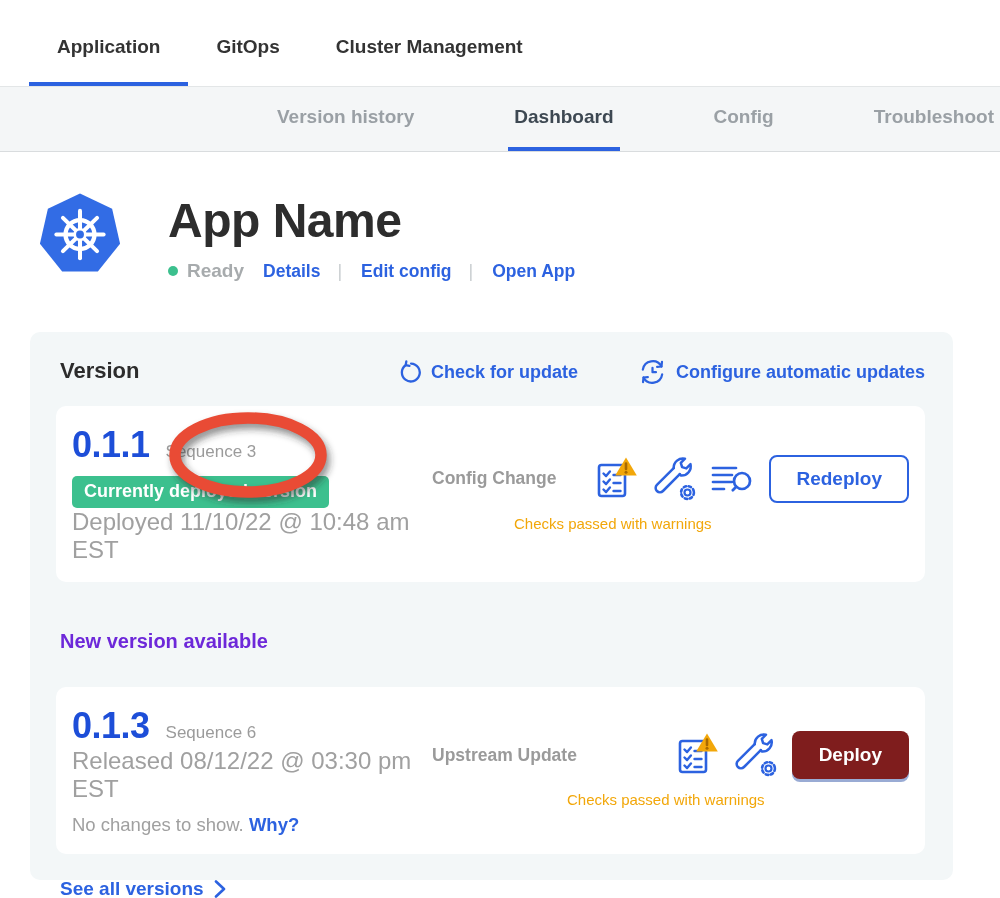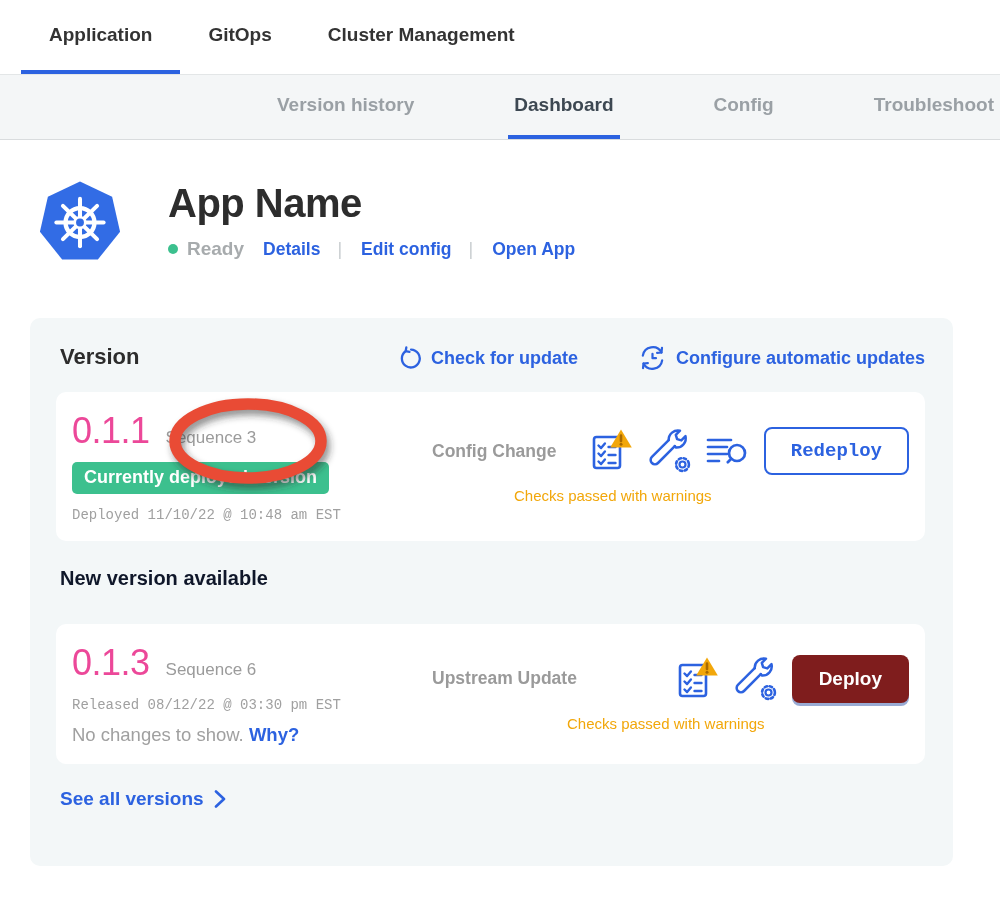--- a/index.html
+++ b/index.html
@@ -1,86 +1,86 @@
 <!DOCTYPE html>
 <html><head>
 <meta charset="utf-8">
 <style>
   * { margin:0; padding:0; box-sizing:border-box; }
   html,body { width:1000px; height:898px; overflow:hidden; background:#fff;
     font-family:"Liberation Sans", sans-serif; color:#2d2d2d; }
 
   
-  .topnav { display:flex; align-items:stretch; height:74px; padding-left:21px; }
+  .topnav { display:flex; align-items:stretch; height:74px; padding-left:29px;margin-top:12px; }
   .topnav-tab { display:flex; align-items:center; padding:0 28px; font-size:19px;
     font-weight:700; color:#333; border-bottom:4px solid transparent; cursor:pointer;
     white-space:nowrap; }
   .topnav-tab.active { border-bottom-color:#2c62e0; }
 
   
   .subnav { height:66px; background:#f4f6f7; border-top:1px solid #e3e6e7;
     border-bottom:1px solid #d9dcde; display:flex; align-items:stretch;
     padding-left:271px; gap:88px; width:1100px; }
   .subnav-tab { display:flex; align-items:center; padding:0 6px; font-size:19px;
     font-weight:700; color:#9aa0a5; border-bottom:4px solid transparent;
     cursor:pointer; white-space:nowrap; }
   .subnav-tab.active { color:#3d4852; border-bottom-color:#2c62e0; }
 
   
   .app-header { display:flex; margin:37px 0 0 35px; }
   .k8s-logo { width:90px; height:91px; flex:none; }
   .app-header-text { margin-left:43px; padding-top:4px; }
-  .app-title { font-size:40px; font-weight:700; letter-spacing:-0.5px; color:#2d2d2d; }
+  .app-title { font-size:48px; font-weight:700; letter-spacing:-0.5px; color:#2d2d2d; }
   .status-row { display:flex; align-items:center; margin-top:12px; }
   .status-dot { width:10px; height:10px; border-radius:50%; background:#3cc08e; }
   .status-text { margin-left:9px; font-size:19px; font-weight:700; color:#a7abad; }
   .hdr-link { margin-left:19px; font-size:17.5px; font-weight:700; color:#2c62e0;
     text-decoration:none; cursor:pointer; }
   .hdr-sep { margin-left:17px; color:#c9ced0; font-size:18px; font-weight:400; }
 
   
   .panel { margin:50px 0 0 30px; width:923px; height:548px; background:#f3f7f8;
     border-radius:10px; padding:26px 28px 0 26px; }
   .panel-head { display:flex; }
   .panel-title { font-size:22px; font-weight:800; color:#2c2c2c; margin-left:4px; }
   .panel-actions { margin-left:auto; display:flex; align-items:center; gap:60px; }
   .panel-link { display:flex; align-items:center; gap:9px; font-size:18px;
     font-weight:700; color:#2c62e0; cursor:pointer; text-decoration:none; }
 
   .card { margin-top:20px; background:#fff; border-radius:10px; padding:16px 16px 18px 16px;
     display:flex; }
   .card-left { width:345px; flex:none; }
   .ver-row { position:relative; display:flex; align-items:baseline; margin-top:2px; }
-  .ver-num { font-size:36px; font-weight:400; color:#ec4899; letter-spacing:-0.5px; }
+  .ver-num { font-size:36px; font-weight:700; color:#1d4ed8; letter-spacing:-0.5px; }
   .ver-seq { margin-left:16px; font-size:17px; color:#9b9b9b; }
   .annotation { position:absolute; left:86px; top:-20px; pointer-events:none; z-index:5; }
   .badge { display:inline-block; margin-top:10px; background:#3cc08e; color:#fff;
     font-size:18px; font-weight:700; padding:5px 12px 6px 12px; border-radius:5px; }
-  .meta { margin-top:13px; font-size:14px; color:#a0a0a0;font-family:Liberation Mono, monospace; }
+  .meta { font-size:24px; color:#a0a0a0; }
   .no-changes { margin-top:11px; font-size:18.5px; color:#a0a0a0; }
   .why-link { color:#2c62e0; font-weight:700; cursor:pointer; text-decoration:none; }
 
   .card-right { flex:1; display:flex; flex-direction:column; justify-content:center; }
   .card-right-row { display:flex; align-items:center; }
   .change-type { font-size:17.5px; font-weight:700; color:#9a9a9a; margin-left:15px;
     white-space:nowrap; }
   .check-icons { display:flex; align-items:center; gap:14px; margin-left:auto;
     margin-right:14px; }
   .icon-btn { cursor:pointer; display:flex; }
   .btn { font-family:"Liberation Sans",sans-serif; font-size:19px; font-weight:700;
     border-radius:8px; cursor:pointer; }
   .btn-outline { background:#fff; color:#2c62e0; border:2px solid #2c62e0;
-    padding:11px 25px;font-family:Liberation Mono, monospace; }
+    padding:11px 25px; }
   .btn-solid { background:#7f1d1d; color:#fff; border:none; padding:13px 27px;
     box-shadow:0 3px 0 rgba(28,68,160,0.45); }
   .checks { margin-top:12px; font-size:15px; font-weight:400; color:#f2a70a; }
   .checks.c1 { margin-left:97px; }
   .checks.c2 { margin-left:150px; }
 
-  .new-ver { margin:26px 0 0 4px; font-size:20px; font-weight:700; color:#0f172a; }
+  .new-ver { margin:48px 0 0 4px; font-size:20px; font-weight:700; color:#6d28d9; }
   .card.second { margin-top:34px; }
 
   .see-all { display:inline-flex; align-items:center; gap:10px; margin:24px 0 0 4px;
     font-size:19px; font-weight:700; color:#2c62e0; cursor:pointer; text-decoration:none; }
 </style>
 </head>
 <body>
 
 <nav class="topnav">
   <div class="topnav-tab active">Application</div>

